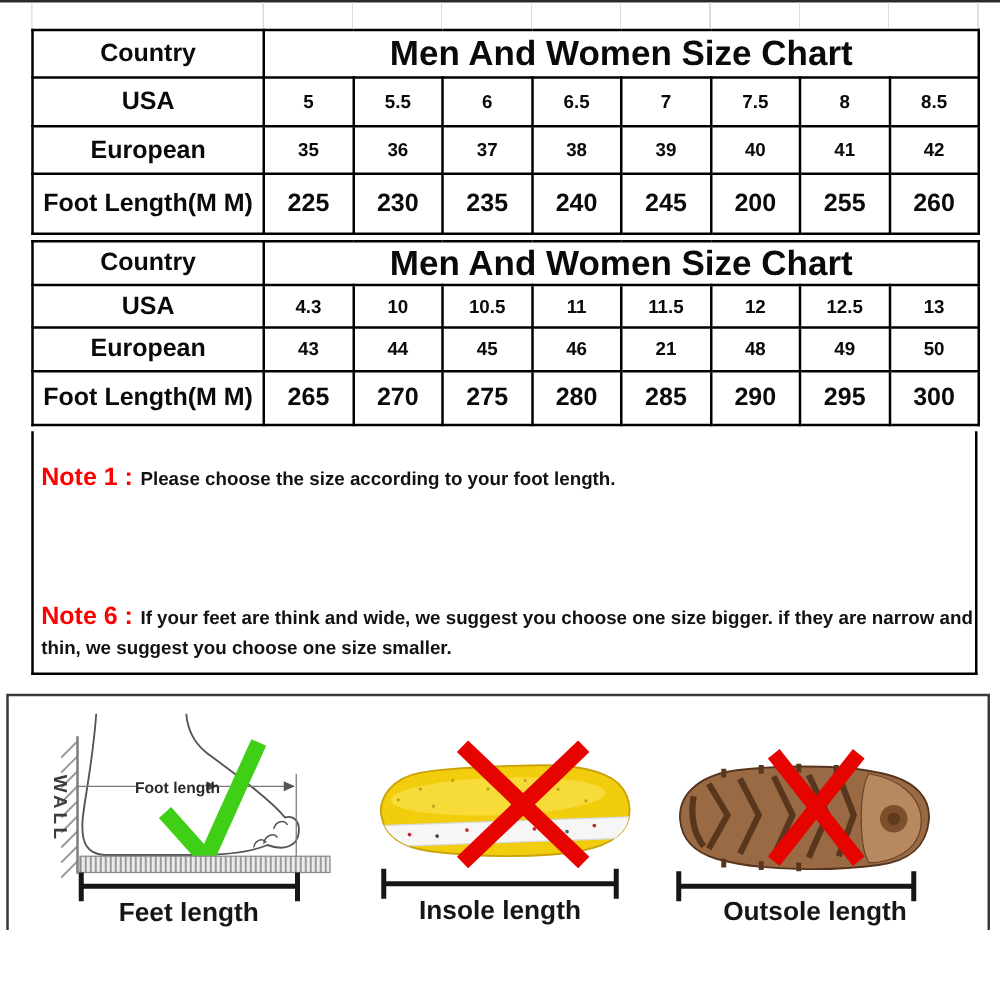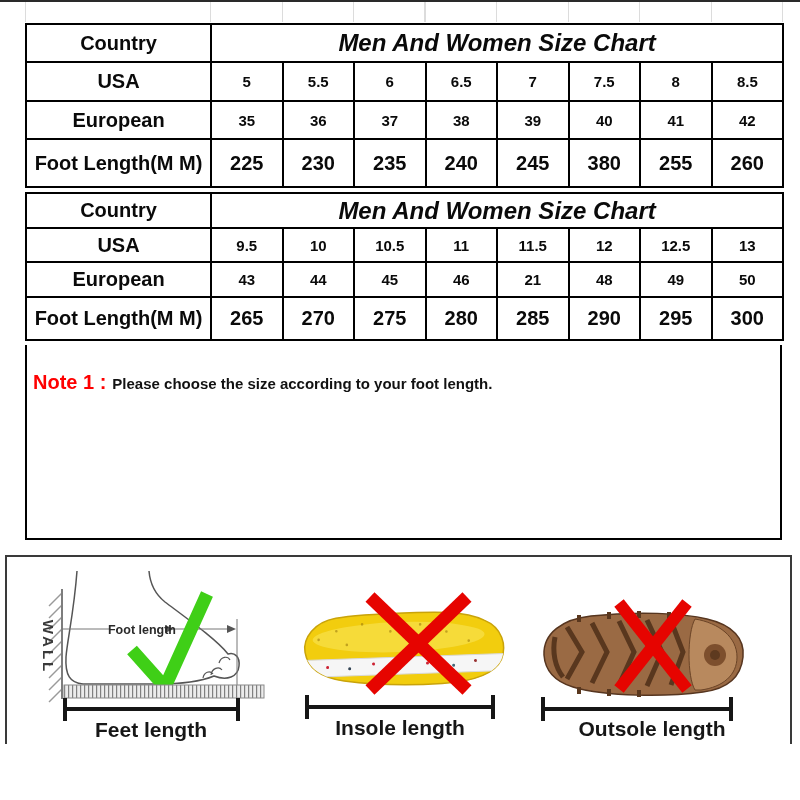--- a/index.html
+++ b/index.html
@@ -20,21 +20,21 @@
     font-weight:bold; color:#0a0a0a; padding:0; overflow:hidden; white-space:nowrap;
   }
   #t1 { left:25px; top:23px; width:757px; }
   #t2 { left:25px; top:192px; width:757px; }
   col.c-label { width:185px; } col.c-size { width:71.5px; }
   #t1 tr:nth-child(1) td { height:36px; } #t1 tr:nth-child(2) td { height:37px; }
   #t1 tr:nth-child(3) td { height:36px; } #t1 tr:nth-child(4) td { height:46px; }
   #t2 tr:nth-child(1) td { height:33px; } #t2 tr:nth-child(2) td { height:32px; }
   #t2 tr:nth-child(3) td { height:33px; } #t2 tr:nth-child(4) td { height:41px; }
   .lbl  { font-size:20px; }
-  .hdr  { font-size:24px;font-style:italic; }
+  .hdr  { font-size:28px; }
   .num  { font-size:15px; }
   .flabel { font-size:20px; color:#fe0000; }
   .fnum   { font-size:20px; color:#fe0000;border-radius:24px; }
 
   .notes {
     position:absolute; left:25px; top:345px; width:757px; height:195px;
     border:2px solid #000; border-top:none; box-sizing:border-box; overflow:hidden; background:#fff;
   }
   .note { position:absolute; left:6px; white-space:nowrap; line-height:24px; }
   .note .nl { color:#fe0000; font-weight:bold; font-size:20px; }
@@ -99,21 +99,21 @@
       <td class="num">41</td>
       <td class="num">42</td>
     </tr>
     <tr>
       <td class="flabel">Foot Length(M M)</td>
       <td class="fnum">225</td>
       <td class="fnum">230</td>
       <td class="fnum">235</td>
       <td class="fnum">240</td>
       <td class="fnum">245</td>
-      <td class="fnum">380</td>
+      <td class="fnum">200</td>
       <td class="fnum">255</td>
       <td class="fnum">260</td>
     </tr>
     </tbody>
   </table>
 
   <table class="size-table" id="t2">
     <colgroup>
         <col class="c-label">
         <col class="c-size">
@@ -125,21 +125,21 @@
         <col class="c-size">
         <col class="c-size">
       </colgroup>
     <tbody>
     <tr>
       <td class="lbl">Country</td>
       <td class="hdr" colspan="8">Men And Women Size Chart</td>
     </tr>
     <tr>
       <td class="lbl">USA</td>
-      <td class="num">9.5</td>
+      <td class="num">4.3</td>
       <td class="num">10</td>
       <td class="num">10.5</td>
       <td class="num">11</td>
       <td class="num">11.5</td>
       <td class="num">12</td>
       <td class="num">12.5</td>
       <td class="num">13</td>
     </tr>
     <tr>
       <td class="lbl">European</td>
@@ -162,20 +162,23 @@
       <td class="fnum">290</td>
       <td class="fnum">295</td>
       <td class="fnum">300</td>
     </tr>
     </tbody>
   </table>
 
   <div class="notes">
     <div class="note" id="note1">
       <span class="nl">Note 1 :</span><span class="nt">Please choose the size according to your foot length.</span>
+    </div>
+    <div class="note" id="note6">
+      <span class="nl">Note 6 :</span><span class="nt">If your feet are think and wide, we suggest you choose one size bigger. if they are narrow and thin, we suggest you choose one size smaller.</span>
     </div>
   </div>
 
   <div class="figures">
     <svg viewBox="0 0 783 188">
       <defs>
         <pattern id="comb" width="4" height="14" patternUnits="userSpaceOnUse">
           <rect width="4" height="14" fill="#ececec"></rect>
           <rect x="1" width="1.2" height="14" fill="#808080"></rect>
         </pattern>

